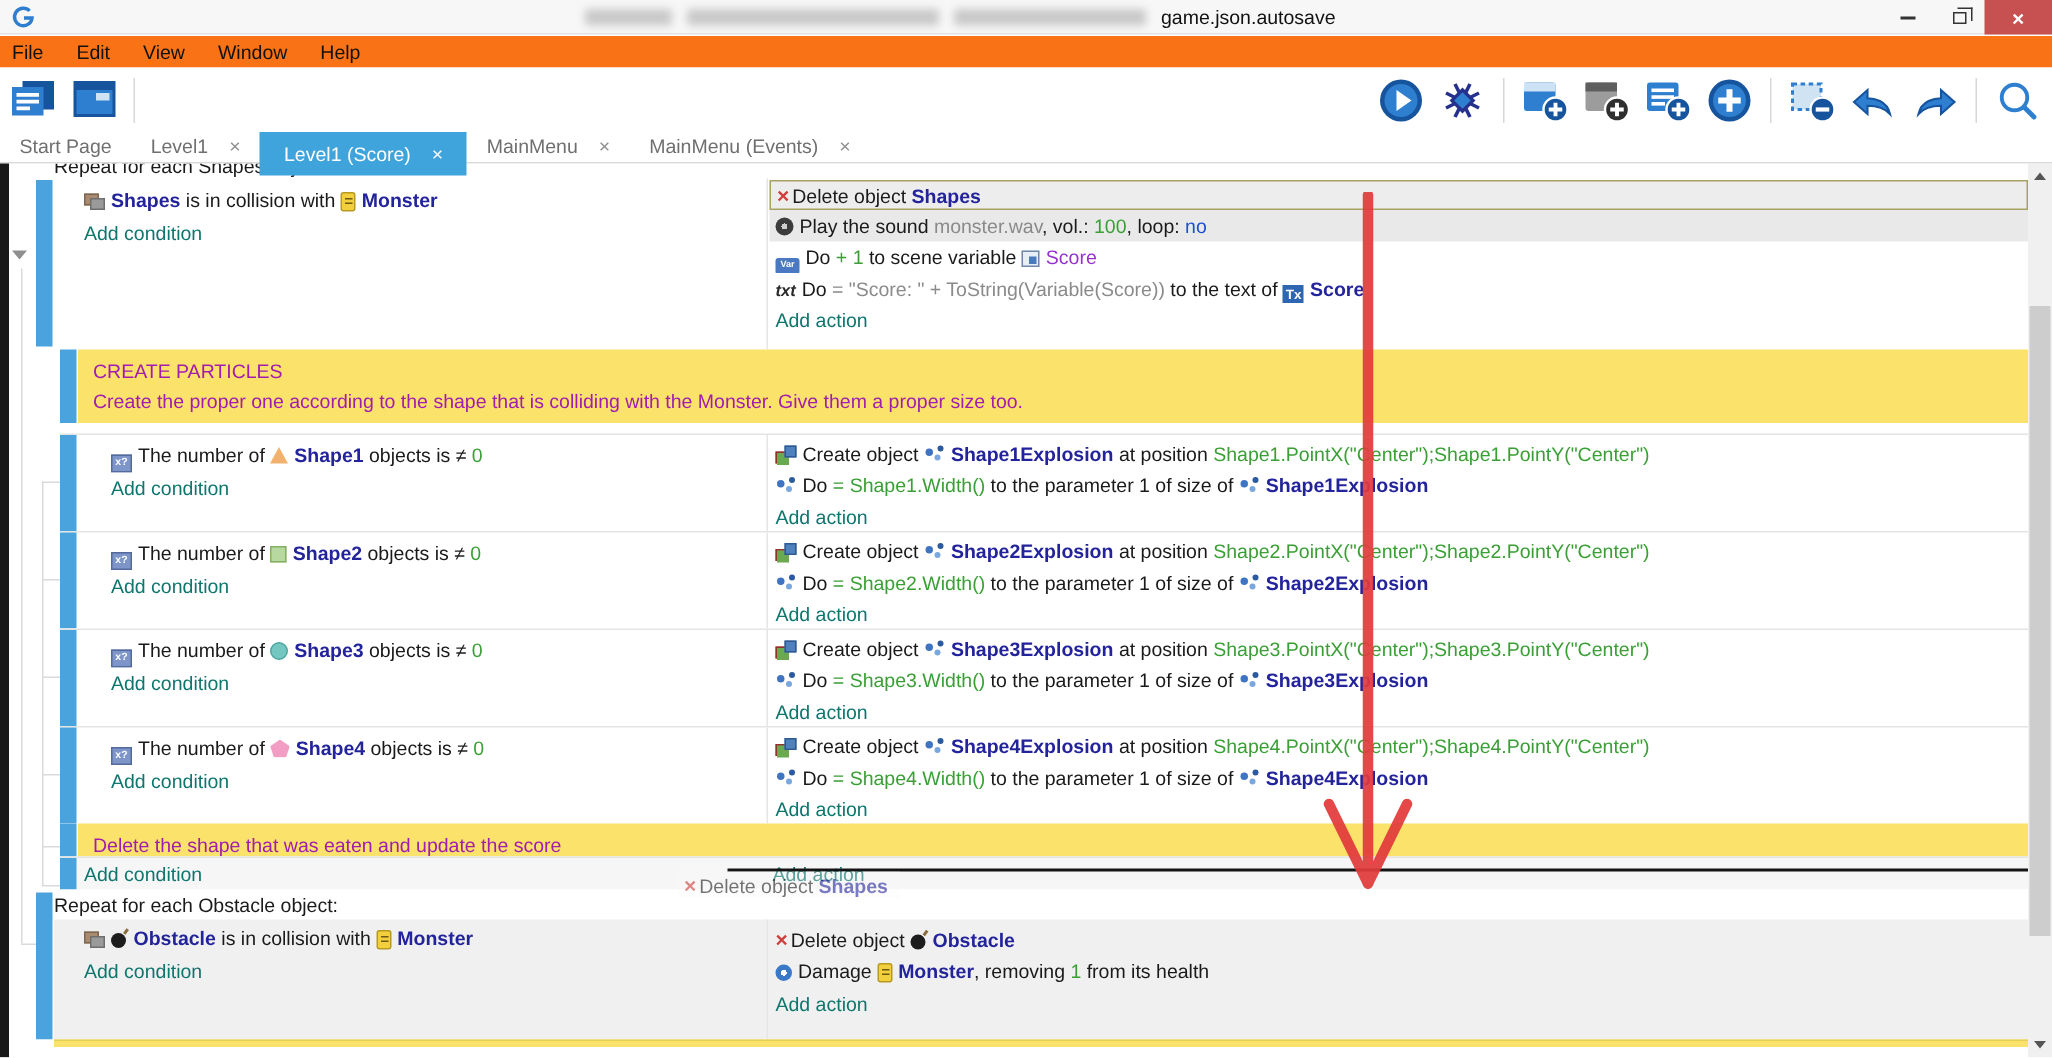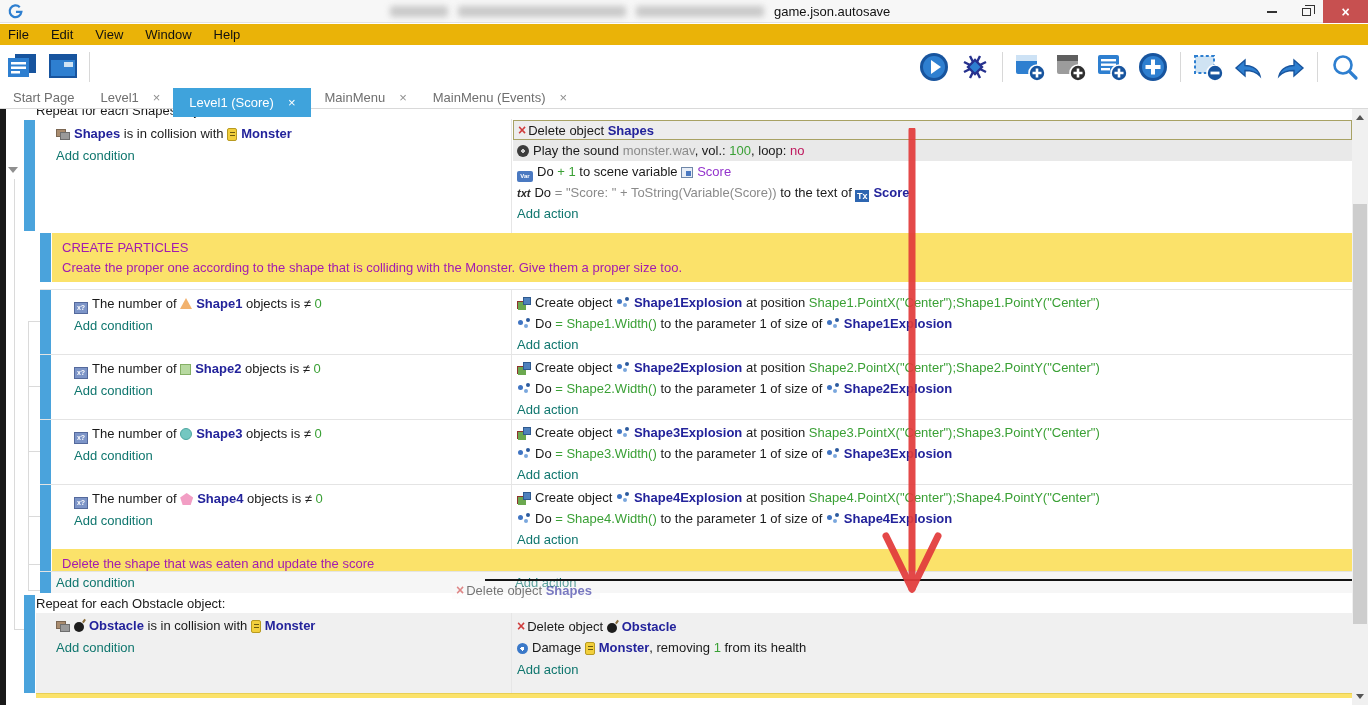--- a/index.html
+++ b/index.html
@@ -15,21 +15,21 @@
   .bc1{width:58px}.bc2{width:168px}.bc3{width:128px}
   .title-text{font-size:13px;color:#111}
   .winbtns{position:absolute;right:0;top:0;height:23px;display:flex;align-items:stretch}
   .wb{width:34px;display:flex;align-items:center;justify-content:center;cursor:default}
   .wb-min i{display:block;width:10px;height:2px;background:#333}
   .wb-restore i{position:relative;display:block;width:9px;height:8px;border:1px solid #333;background:#f7f7f7}
   .wb-restore i::before{content:"";position:absolute;left:2px;top:-4px;width:9px;height:8px;border:1px solid #333;border-bottom:none;border-left:none}
   .wb-close{width:45px;background:#c75050;color:#fff;font-size:14px;font-weight:bold}
 
   
-  .menubar{position:absolute;left:0;top:24px;width:100%;height:21px;background:#eab308;display:flex;align-items:center;font-size:13px}
+  .menubar{position:absolute;left:0;top:24px;width:100%;height:21px;background:#f97316;display:flex;align-items:center;font-size:13px}
   .menu-item{padding:0 11px;height:21px;line-height:21px;color:#111}
   .menu-item:first-child{padding-left:8px}
 
   
   .toolbar{position:absolute;left:0;top:45px;width:100%;height:43px;background:#fff;display:flex;align-items:center}
   .tb-left{display:flex;align-items:center;gap:6px;margin-left:6px}
   .tb-right{position:absolute;right:6px;top:0;height:43px;display:flex;align-items:center;gap:7px}
   .tbtn{display:inline-flex;align-items:center;justify-content:center;width:34px;height:34px}
   .tsep{width:1px;height:30px;background:#d8d8d8;margin:0 3px}
 
@@ -50,21 +50,21 @@
   .crow{height:22px;line-height:22px;font-size:13px;padding-left:20px;white-space:nowrap;overflow:hidden}
   .row{height:21px;line-height:21px;font-size:13px;padding-left:4px;white-space:nowrap;overflow:hidden}
   .row.sel{background:#e9e9e9}
   .row.selb{background:#ededed;border:1px solid #a8a264;height:20px;line-height:18px}
   .add{color:#0f766e}
   .s-obj{font-weight:bold;color:#23239b}
   .s-plain{color:#1a1a1a}
   .s-green{color:#3aa035}
   .s-gray{color:#8a8a8a}
   .s-purple{color:#9333cc}
-  .s-orange{color:#be185d}
+  .s-orange{color:#1d4ed8}
 
   #blk-e1{height:124px}
   #blk-e1 .hdr{position:absolute;left:36px;top:0;height:10px;overflow:hidden}
   #blk-e1 .hdr span{display:block;margin-top:-6px;font-size:13px}
   #blk-e1 .bar{left:24px;top:11px;bottom:2px}
   #blk-e1 .conds{position:absolute;left:36px;top:14px;width:470px}
   #blk-e1 .acts{position:absolute;left:513px;right:0;top:11px}
   #blk-e1 .vdiv{left:511px;top:10px}
 
   .comment{margin-left:40px;position:relative}

